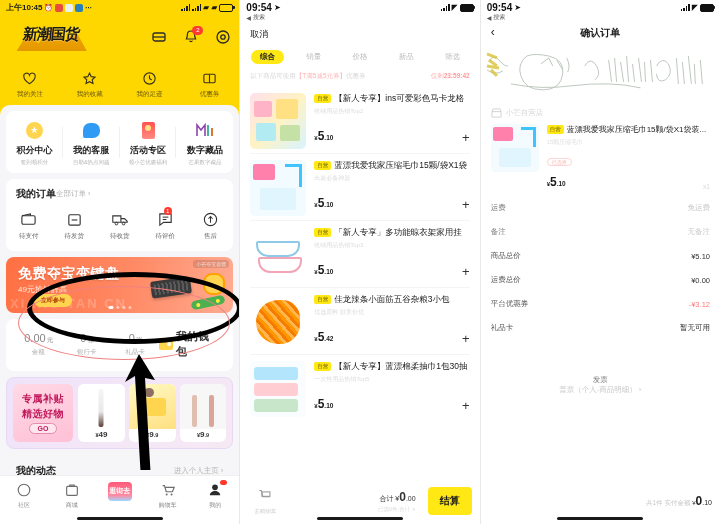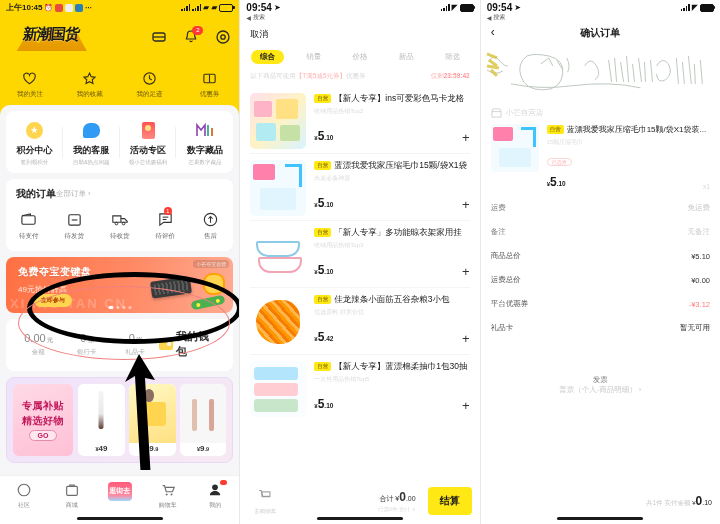--- a/index.html
+++ b/index.html
@@ -53,21 +53,21 @@
   .order-title{font-size:10px;font-weight:bold;color:#222;}
   .order-all{font-size:7.5px;color:#b0b0b0;}
   .order-row{display:flex;padding:4px 0 10px;}
   .or-item{flex:1;text-align:center;position:relative;}
   .or-ic{height:20px;display:flex;align-items:center;justify-content:center;position:relative;}
   .or-l{font-size:6.5px;color:#666;margin-top:3px;}
   .or-badge{position:absolute;top:-2px;right:16px;min-width:8px;height:8px;border-radius:4px;background:#ff3b30;color:#fff;font-size:5.5px;line-height:8px;text-align:center;}
 
   .promo{height:56px;border-radius:8px;margin-bottom:6px;background:linear-gradient(100deg,#ff7043 0%,#ff8a65 55%,#ffab91 100%);position:relative;overflow:hidden;}
   .promo-wm{position:absolute;left:4px;bottom:2px;font-size:13px;font-weight:bold;color:rgba(255,255,255,.22);letter-spacing:2px;white-space:nowrap;}
-  .promo-t{position:absolute;left:12px;top:8px;font-size:10px;font-weight:bold;color:#fff;text-shadow:0 1px 2px rgba(0,0,0,.15);letter-spacing:.5px;}
+  .promo-t{position:absolute;left:12px;top:8px;font-size:14px;font-weight:bold;color:#fff;text-shadow:0 1px 2px rgba(0,0,0,.15);letter-spacing:.5px;}
   .promo-s{position:absolute;left:12px;top:27px;font-size:8px;color:#ffe9e0;}
   .promo-btn{position:absolute;left:28px;bottom:6px;background:#ffd54f;color:#b3400a;font-size:6px;font-weight:bold;border-radius:7px;padding:2px 7px;}
   .promo-tag{position:absolute;right:4px;top:3px;font-size:5px;color:rgba(255,255,255,.75);background:rgba(0,0,0,.12);border-radius:3px;padding:1px 3px;}
   .kb{position:absolute;right:42px;top:22px;width:40px;height:17px;background:#3a3a3a;border-radius:3px;transform:rotate(-8deg);box-shadow:0 2px 3px rgba(0,0,0,.2);}
   .kb::after{content:"";position:absolute;left:3px;top:3px;right:3px;bottom:3px;background:repeating-linear-gradient(90deg,#5a5a5a 0 2px,#3a3a3a 2px 4px);border-radius:1px;}
   .board{position:absolute;right:8px;bottom:6px;width:34px;height:9px;background:#4caf50;border-radius:5px;transform:rotate(-12deg);}
   .board::before,.board::after{content:"";position:absolute;top:3px;width:4px;height:4px;border-radius:2px;background:#ffeb3b;}
   .board::before{left:5px}.board::after{right:5px}
   .mascot{position:absolute;right:8px;top:16px;width:18px;height:18px;border-radius:9px;background:#ffd54f;border:2px solid #ffa000;}
   .dots{position:absolute;left:50%;bottom:4px;transform:translateX(-50%);display:flex;gap:3px;}
@@ -77,21 +77,21 @@
   .wallet{display:flex;align-items:center;padding:10px 8px 12px;}
   .w-item{flex:1;text-align:center;}
   .w-v{font-size:11px;font-weight:bold;color:#222;}
   .w-v span{font-size:6.5px;font-weight:normal;color:#888;margin-left:1px;}
   .w-l{font-size:6.5px;color:#b0b0b0;margin-top:3px;}
   .w-link{display:flex;align-items:center;gap:3px;width:60px;justify-content:flex-end;padding-right:6px;}
   .w-purse{width:14px;height:12px;background:#ffd54f;border-radius:2px;position:relative;}
   .w-purse::after{content:"";position:absolute;right:2px;top:4px;width:4px;height:4px;border-radius:2px;background:#fff;}
   .w-lt{font-size:11px;color:#333;font-weight:bold;}
 
-  .subsidy{height:86px;border-radius:8px;margin-bottom:6px;background:linear-gradient(135deg,#efe3fb 0%,#f7e9f3 100%);display:flex;padding:6px;gap:5px;box-sizing:border-box;border:1px solid #e8d8f5;}
+  .subsidy{height:72px;border-radius:8px;margin-bottom:6px;background:linear-gradient(135deg,#efe3fb 0%,#f7e9f3 100%);display:flex;padding:6px;gap:5px;box-sizing:border-box;border:1px solid #e8d8f5;}
   .sub-left{width:60px;border-radius:6px;background:linear-gradient(160deg,#ffd9e6 0%,#ffc0d6 100%);display:flex;flex-direction:column;align-items:center;justify-content:center;gap:3px;}
   .sub-l1{font-size:10px;font-weight:bold;color:#c2185b;line-height:1.2;letter-spacing:.5px;}
   .sub-go{font-size:7px;font-weight:bold;color:#c2185b;border:1px solid #e48bad;border-radius:8px;padding:1px 8px;background:rgba(255,255,255,.55);}
   .sub-prods{flex:1;display:flex;gap:4px;}
   .sp{flex:1;background:#fff;border-radius:6px;display:flex;flex-direction:column;align-items:center;justify-content:flex-end;padding-bottom:3px;overflow:hidden;position:relative;}
   .sp-img{position:absolute;left:0;right:0;top:0;bottom:13px;}
   .sp-p{font-size:8px;color:#333;font-weight:bold;position:relative;}
   .sp-p i{font-size:5.5px;font-style:normal;}
   .sp-p b{font-size:5.5px;font-weight:bold;}
 

